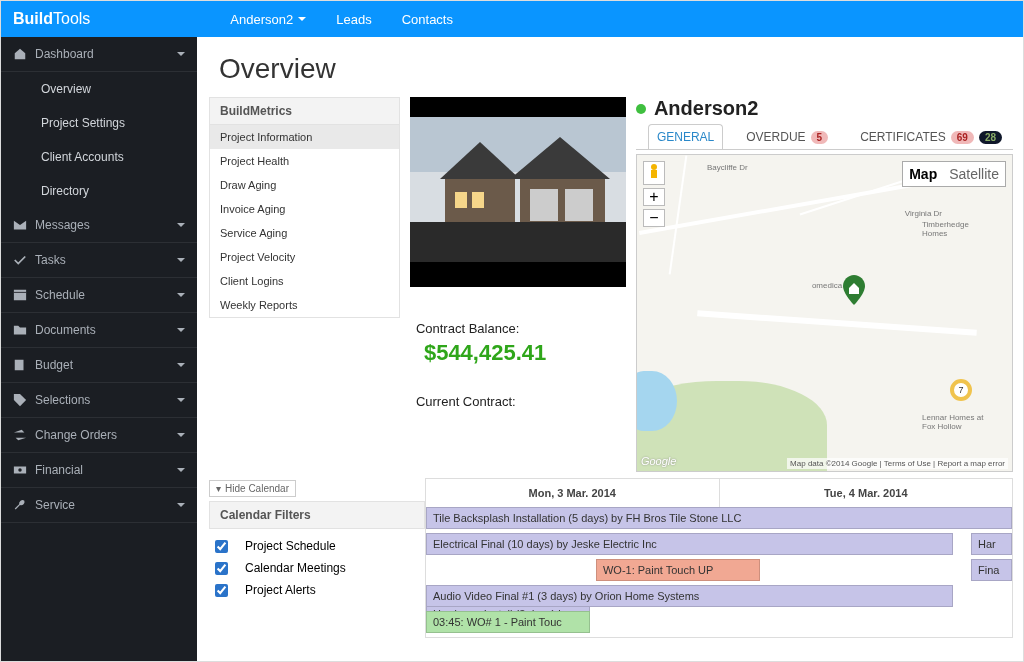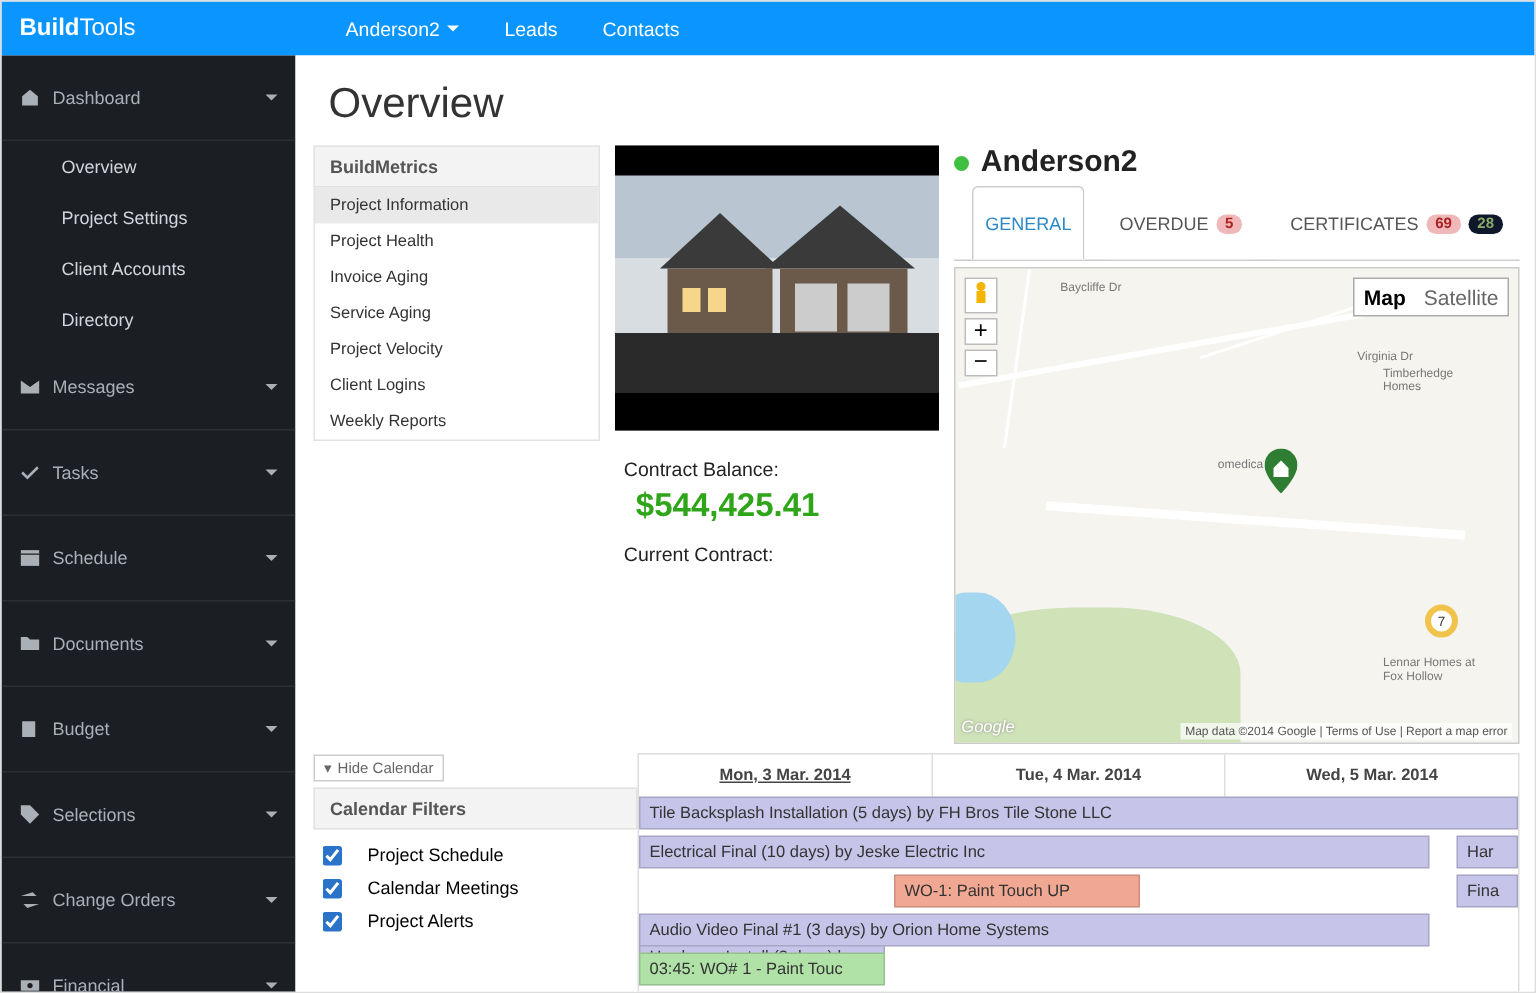--- a/index.html
+++ b/index.html
@@ -6,21 +6,21 @@
 body { width: 1024px; height: 662px; background: #fff; overflow: hidden; border: 1px solid #ddd; box-shadow: 0 2px 8px rgba(0,0,0,0.2); }
 
 .topbar { height: 36px; background: #0a95ff; display: flex; align-items: center; padding: 0 12px; color: #fff; }
 .logo { font-size: 16px; font-weight: 300; margin-right: 140px; }
 .logo b { font-weight: 700; }
 .topnav-item { font-size: 13px; margin-right: 30px; cursor: pointer; display: flex; align-items: center; gap: 5px; }
 .caret-down { width: 0; height: 0; border-left: 4px solid transparent; border-right: 4px solid transparent; border-top: 4px solid #fff; display: inline-block; }
 
 .main { display: flex; height: 626px; }
 .sidebar { width: 196px; background: #1b1e23; color: #aab0b8; overflow: hidden; }
-.side-item { padding: 21px 12px; font-size: 12px; display: flex; align-items: center; justify-content: space-between; border-bottom: 1px solid #2c2f34; cursor: pointer; }
+.side-item { padding: 10px 12px; font-size: 12px; display: flex; align-items: center; justify-content: space-between; border-bottom: 1px solid #2c2f34; cursor: pointer; }
 .side-item .label { display: flex; align-items: center; gap: 8px; }
 .side-sub { padding: 10px 12px 10px 40px; font-size: 12px; cursor: pointer; color: #d2d6db; }
 .side-caret { width: 0; height: 0; border-left: 4px solid transparent; border-right: 4px solid transparent; border-top: 4px solid #aab0b8; }
 
 .icon { width: 14px; height: 14px; display: inline-block; }
 .icon svg { width: 100%; height: 100%; fill: currentColor; }
 
 .content { flex: 1; background: #fff; overflow: hidden; position: relative; }
 .page-title { font-size: 28px; font-weight: 400; padding: 16px 22px 12px; color: #333; }
 
@@ -30,30 +30,30 @@
 .col3 { flex: 1; }
 
 .panel-head { background: #f3f3f3; border: 1px solid #e2e2e2; padding: 6px 10px; font-size: 12px; color: #555; font-weight: 700; }
 .metrics-list { border: 1px solid #e2e2e2; border-top: none; }
 .metrics-item { padding: 6px 10px; font-size: 11px; color: #333; cursor: pointer; }
 .metrics-item.selected { background: #e9e9e9; }
 
 .house-img { width: 216px; height: 190px; background: #000; position: relative; overflow: hidden; }
 .house-svg { width: 100%; height: 100%; display: block; }
 .contract { padding: 10px 6px; }
-.contract-label { font-size: 13px; color: #222; margin-top: 8px; }
+.contract-label { font-size: 13px; color: #222; margin-top: 24px; }
 .contract-balance { font-size: 22px; font-weight: 700; color: #2fa61a; padding: 4px 8px; }
 .contract-current { font-size: 22px; font-weight: 700; color: #34a7e8; padding: 4px 8px; }
 
 .proj-head { display: flex; align-items: center; gap: 8px; margin-bottom: 4px; }
 .proj-dot { width: 10px; height: 10px; border-radius: 50%; background: #3fbf3f; }
 .proj-name { font-size: 20px; font-weight: 700; color: #222; }
 
 .tabs { display: flex; border-bottom: 1px solid #ccc; }
-.tab { padding: 17px 8px; font-size: 12px; border: 1px solid #ccc; border-bottom: none; border-radius: 4px 4px 0 0; margin-right: 2px; display: flex; align-items: center; gap: 5px; cursor: pointer; background: #fff; margin-left: 12px; }
+.tab { padding: 5px 8px; font-size: 12px; border: 1px solid #ccc; border-bottom: none; border-radius: 4px 4px 0 0; margin-right: 2px; display: flex; align-items: center; gap: 5px; cursor: pointer; background: #fff; margin-left: 12px; }
 .tab.active { color: #2a88c9; }
 .tab:not(.active) { color: #555; border: 1px solid transparent; border-bottom: none; }
 .badge { display: inline-block; padding: 1px 6px; border-radius: 8px; font-size: 10px; font-weight: 700; }
 .badge-red { background: #f0b8b8; color: #a22; }
 .badge-yellow { background: #0f172a; color: #8a6; }
 
 .map { position: relative; height: 318px; border: 1px solid #ccc; margin-top: 4px; background: #f5f4ef; overflow: hidden; }
 .map-controls { position: absolute; left: 6px; top: 6px; display: flex; flex-direction: column; gap: 3px; }
 .map-peg { width: 22px; height: 24px; border: 1px solid #bbb; background: #fff; display: flex; align-items: center; justify-content: center; cursor: pointer; }
 .map-type { position: absolute; right: 6px; top: 6px; display: flex; border: 1px solid #aaa; background: #fff; font-size: 14px; }
@@ -71,21 +71,21 @@
 
 .calendar-area { display: flex; padding: 0 10px 0 12px; margin-top: 6px; }
 .cal-sidebar { width: 216px; }
 .hide-cal { font-size: 10px; color: #666; border: 1px solid #ccc; padding: 2px 6px; display: inline-flex; align-items: center; gap: 4px; cursor: pointer; margin-bottom: 4px; }
 .filter-item { font-size: 12px; padding: 4px 2px; display: flex; align-items: center; gap: 17px; }
 .filter-item input { accent-color: #2a73c9; }
 
 .cal-main { flex: 1; border: 1px solid #ddd; }
 .cal-head { display: flex; }
 .cal-day { flex: 1; text-align: center; font-size: 11px; font-weight: 700; color: #444; padding: 8px 4px; border-left: 1px solid #ddd; }
-.cal-day:first-child { border-left: none; text-decoration: underline; }
+.cal-day:first-child { border-left: none; }
 .cal-body { position: relative; }
 .cal-bar { position: absolute; height: 22px; font-size: 11px; color: #333; display: flex; align-items: center; padding: 0 6px; overflow: hidden; white-space: nowrap; border: 1px solid rgba(0,0,0,0.15); }
 .bar-purple { background: #c6c4e8; }
 .bar-orange { background: #f1a893; }
 .bar-green { background: #b0e2a8; }
 
 </style>
 </head>
 <body>
 
@@ -202,20 +202,21 @@
 
   <div class="content">
     <div class="page-title">Overview</div>
 
     <div class="cols">
       <div class="col1">
         <div class="panel-head">BuildMetrics</div>
         <div class="metrics-list">
           <div class="metrics-item selected">Project Information</div>
           <div class="metrics-item">Project Health</div>
+          <div class="metrics-item">Draw Aging</div>
           <div class="metrics-item">Invoice Aging</div>
           <div class="metrics-item">Service Aging</div>
           <div class="metrics-item">Project Velocity</div>
           <div class="metrics-item">Client Logins</div>
           <div class="metrics-item">Weekly Reports</div>
         </div>
       </div>
 
       <div class="col2">
         <div class="house-img">
@@ -318,21 +319,20 @@
           <label class="filter-item">
               <input type="checkbox" checked="" style="">
               <span>Project Alerts</span>
             </label>
         </div>
       </div>
       <div class="cal-main">
         <div class="cal-head">
           <div class="cal-day">Mon, 3 Mar. 2014</div>
           <div class="cal-day">Tue, 4 Mar. 2014</div>
-          <div class="cal-day">Wed, 5 Mar. 2014</div>
         </div>
         <div class="cal-body" style="height:130px;">
           <div class="cal-bar bar-purple" style="left:0; top:0; width:100%;">Tile Backsplash Installation (5 days) by FH Bros Tile Stone LLC</div>
           <div class="cal-bar bar-purple" style="left:0; top:26px; width:90%;">Electrical Final (10 days) by Jeske Electric Inc</div>
           <div class="cal-bar bar-purple" style="right:0; top:26px; width:7%;">Har</div>
           <div class="cal-bar bar-purple" style="left:0; top:52px; width:28%;margin-top:44px;">Hardware Install (3 days) b</div>
           <div class="cal-bar bar-orange" style="left:29%; top:52px; width:28%;">WO-1: Paint Touch UP</div>
           <div class="cal-bar bar-purple" style="right:0; top:52px; width:7%;">Fina</div>
           <div class="cal-bar bar-purple" style="left:0; top:78px; width:90%;">Audio Video Final #1 (3 days) by Orion Home Systems</div>
           <div class="cal-bar bar-green" style="left:0; top:104px; width:28%;">03:45: WO# 1 - Paint Touc</div>

